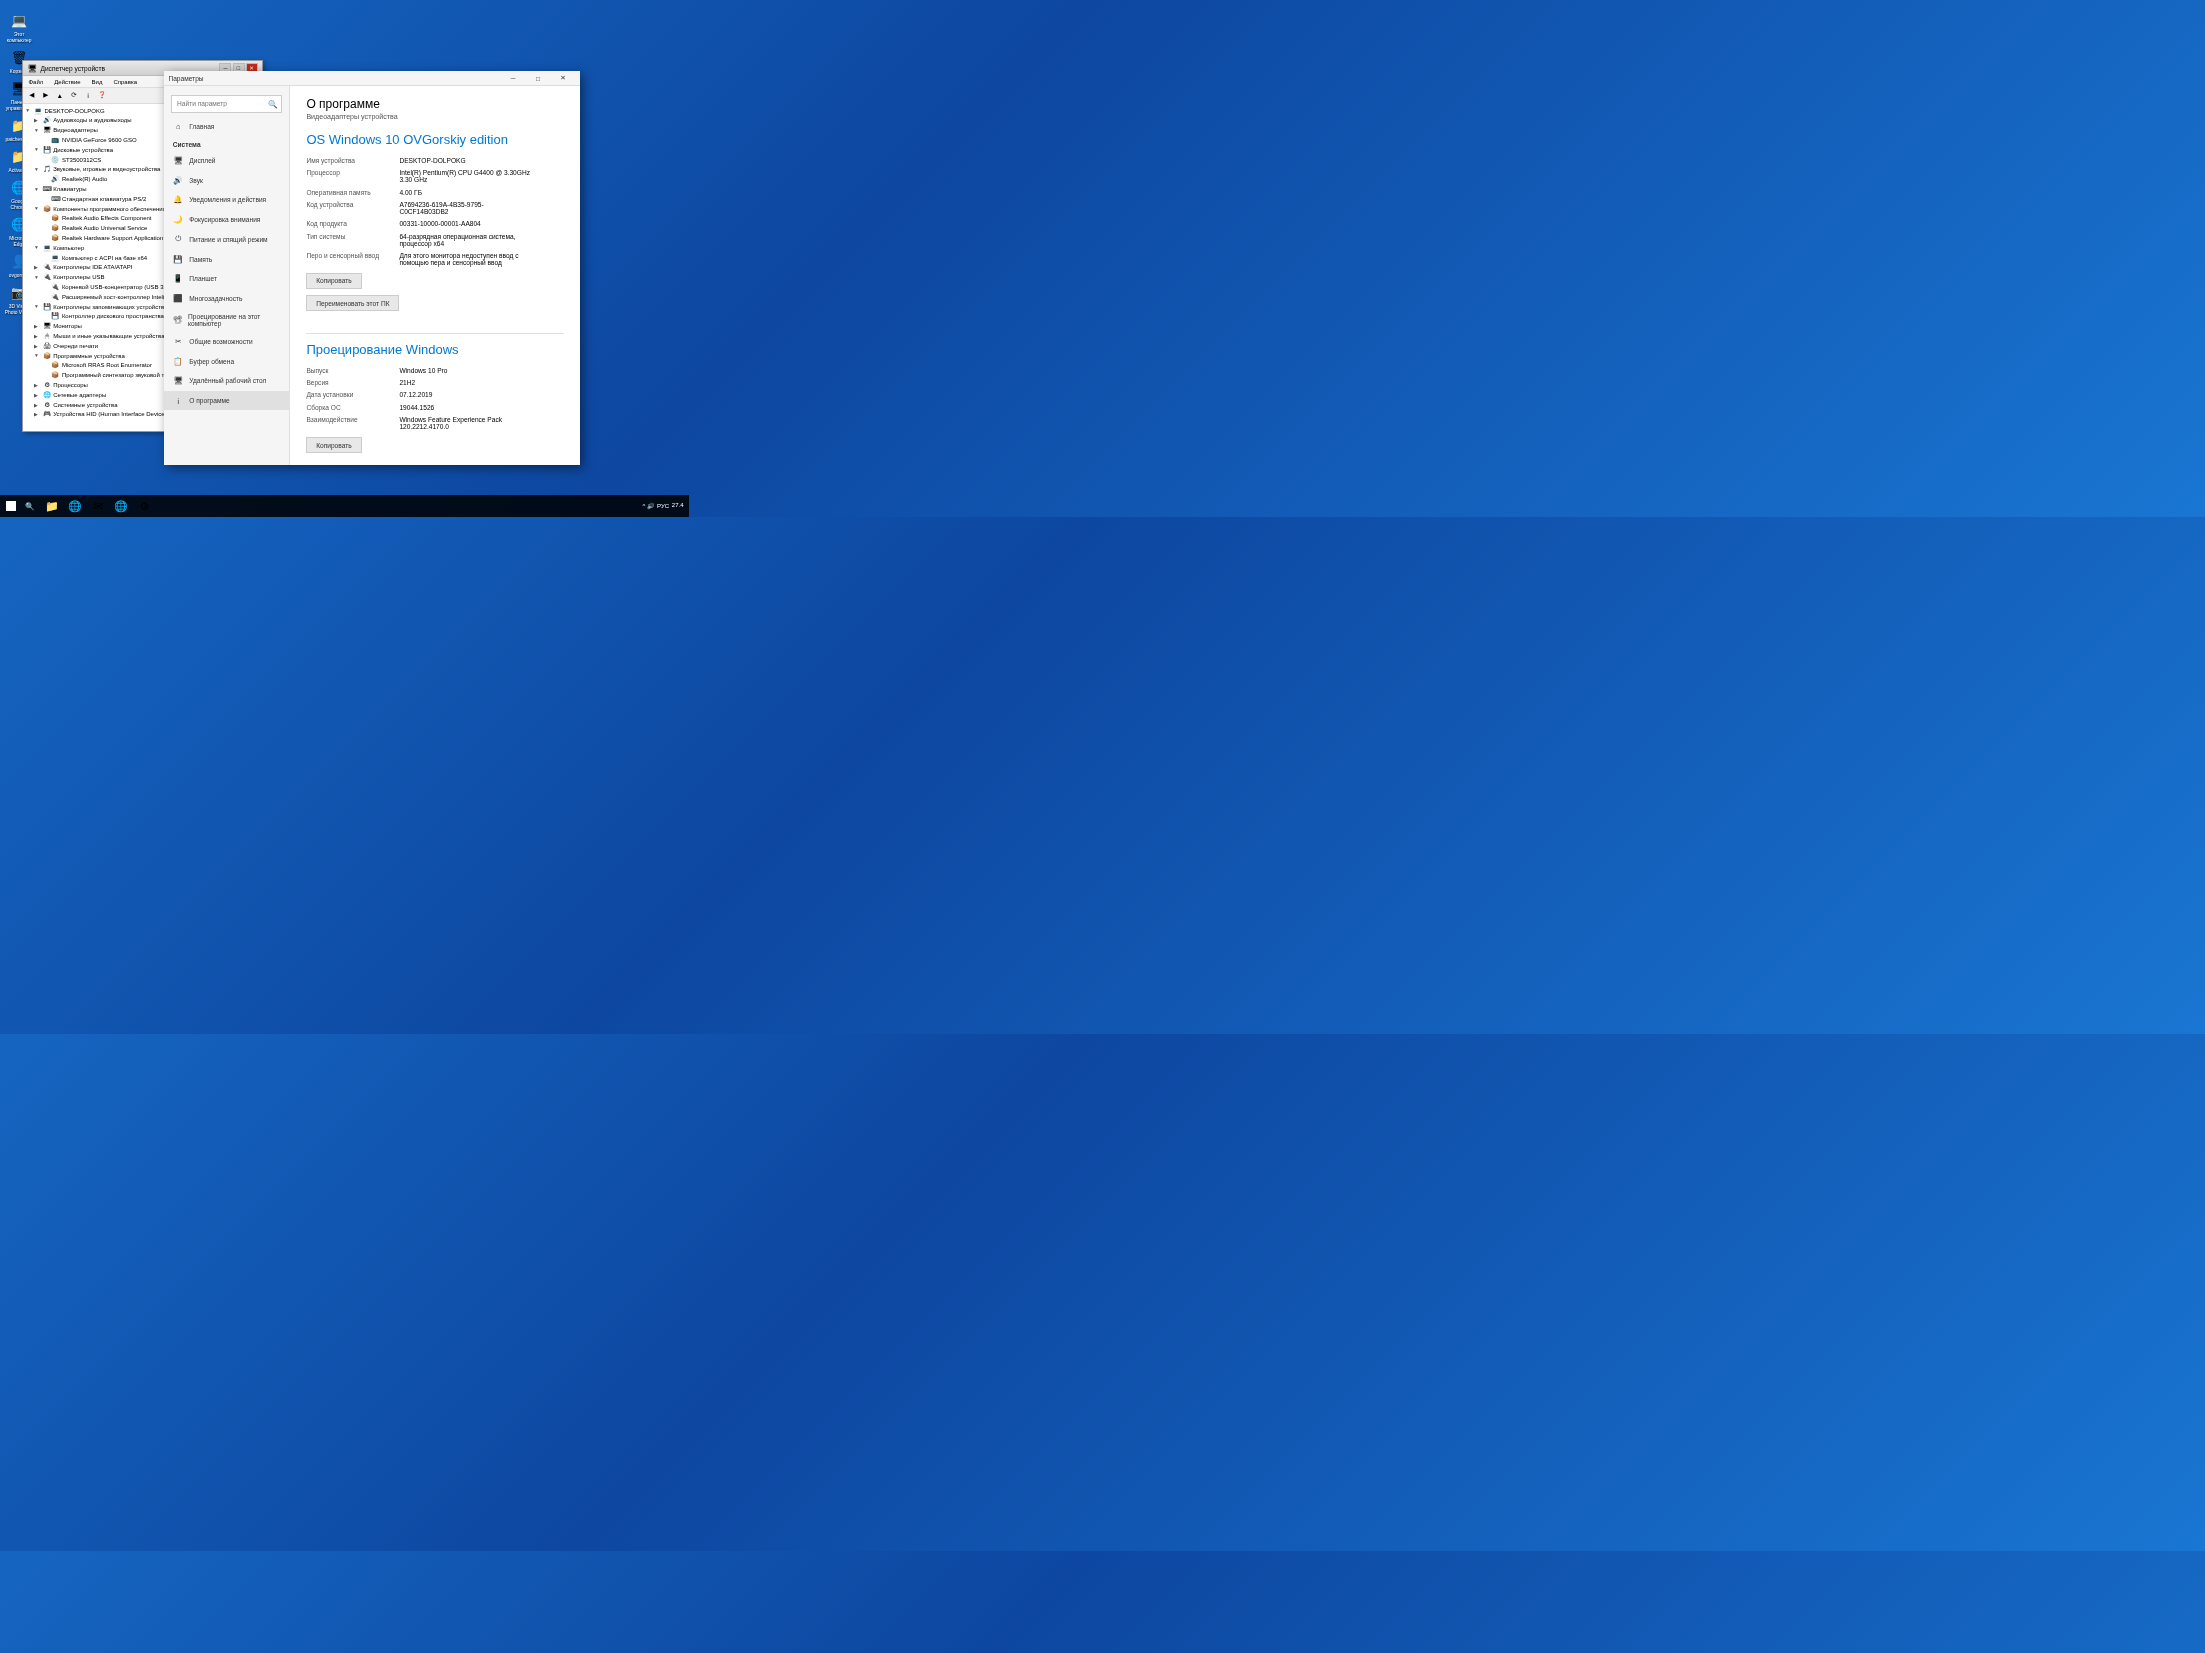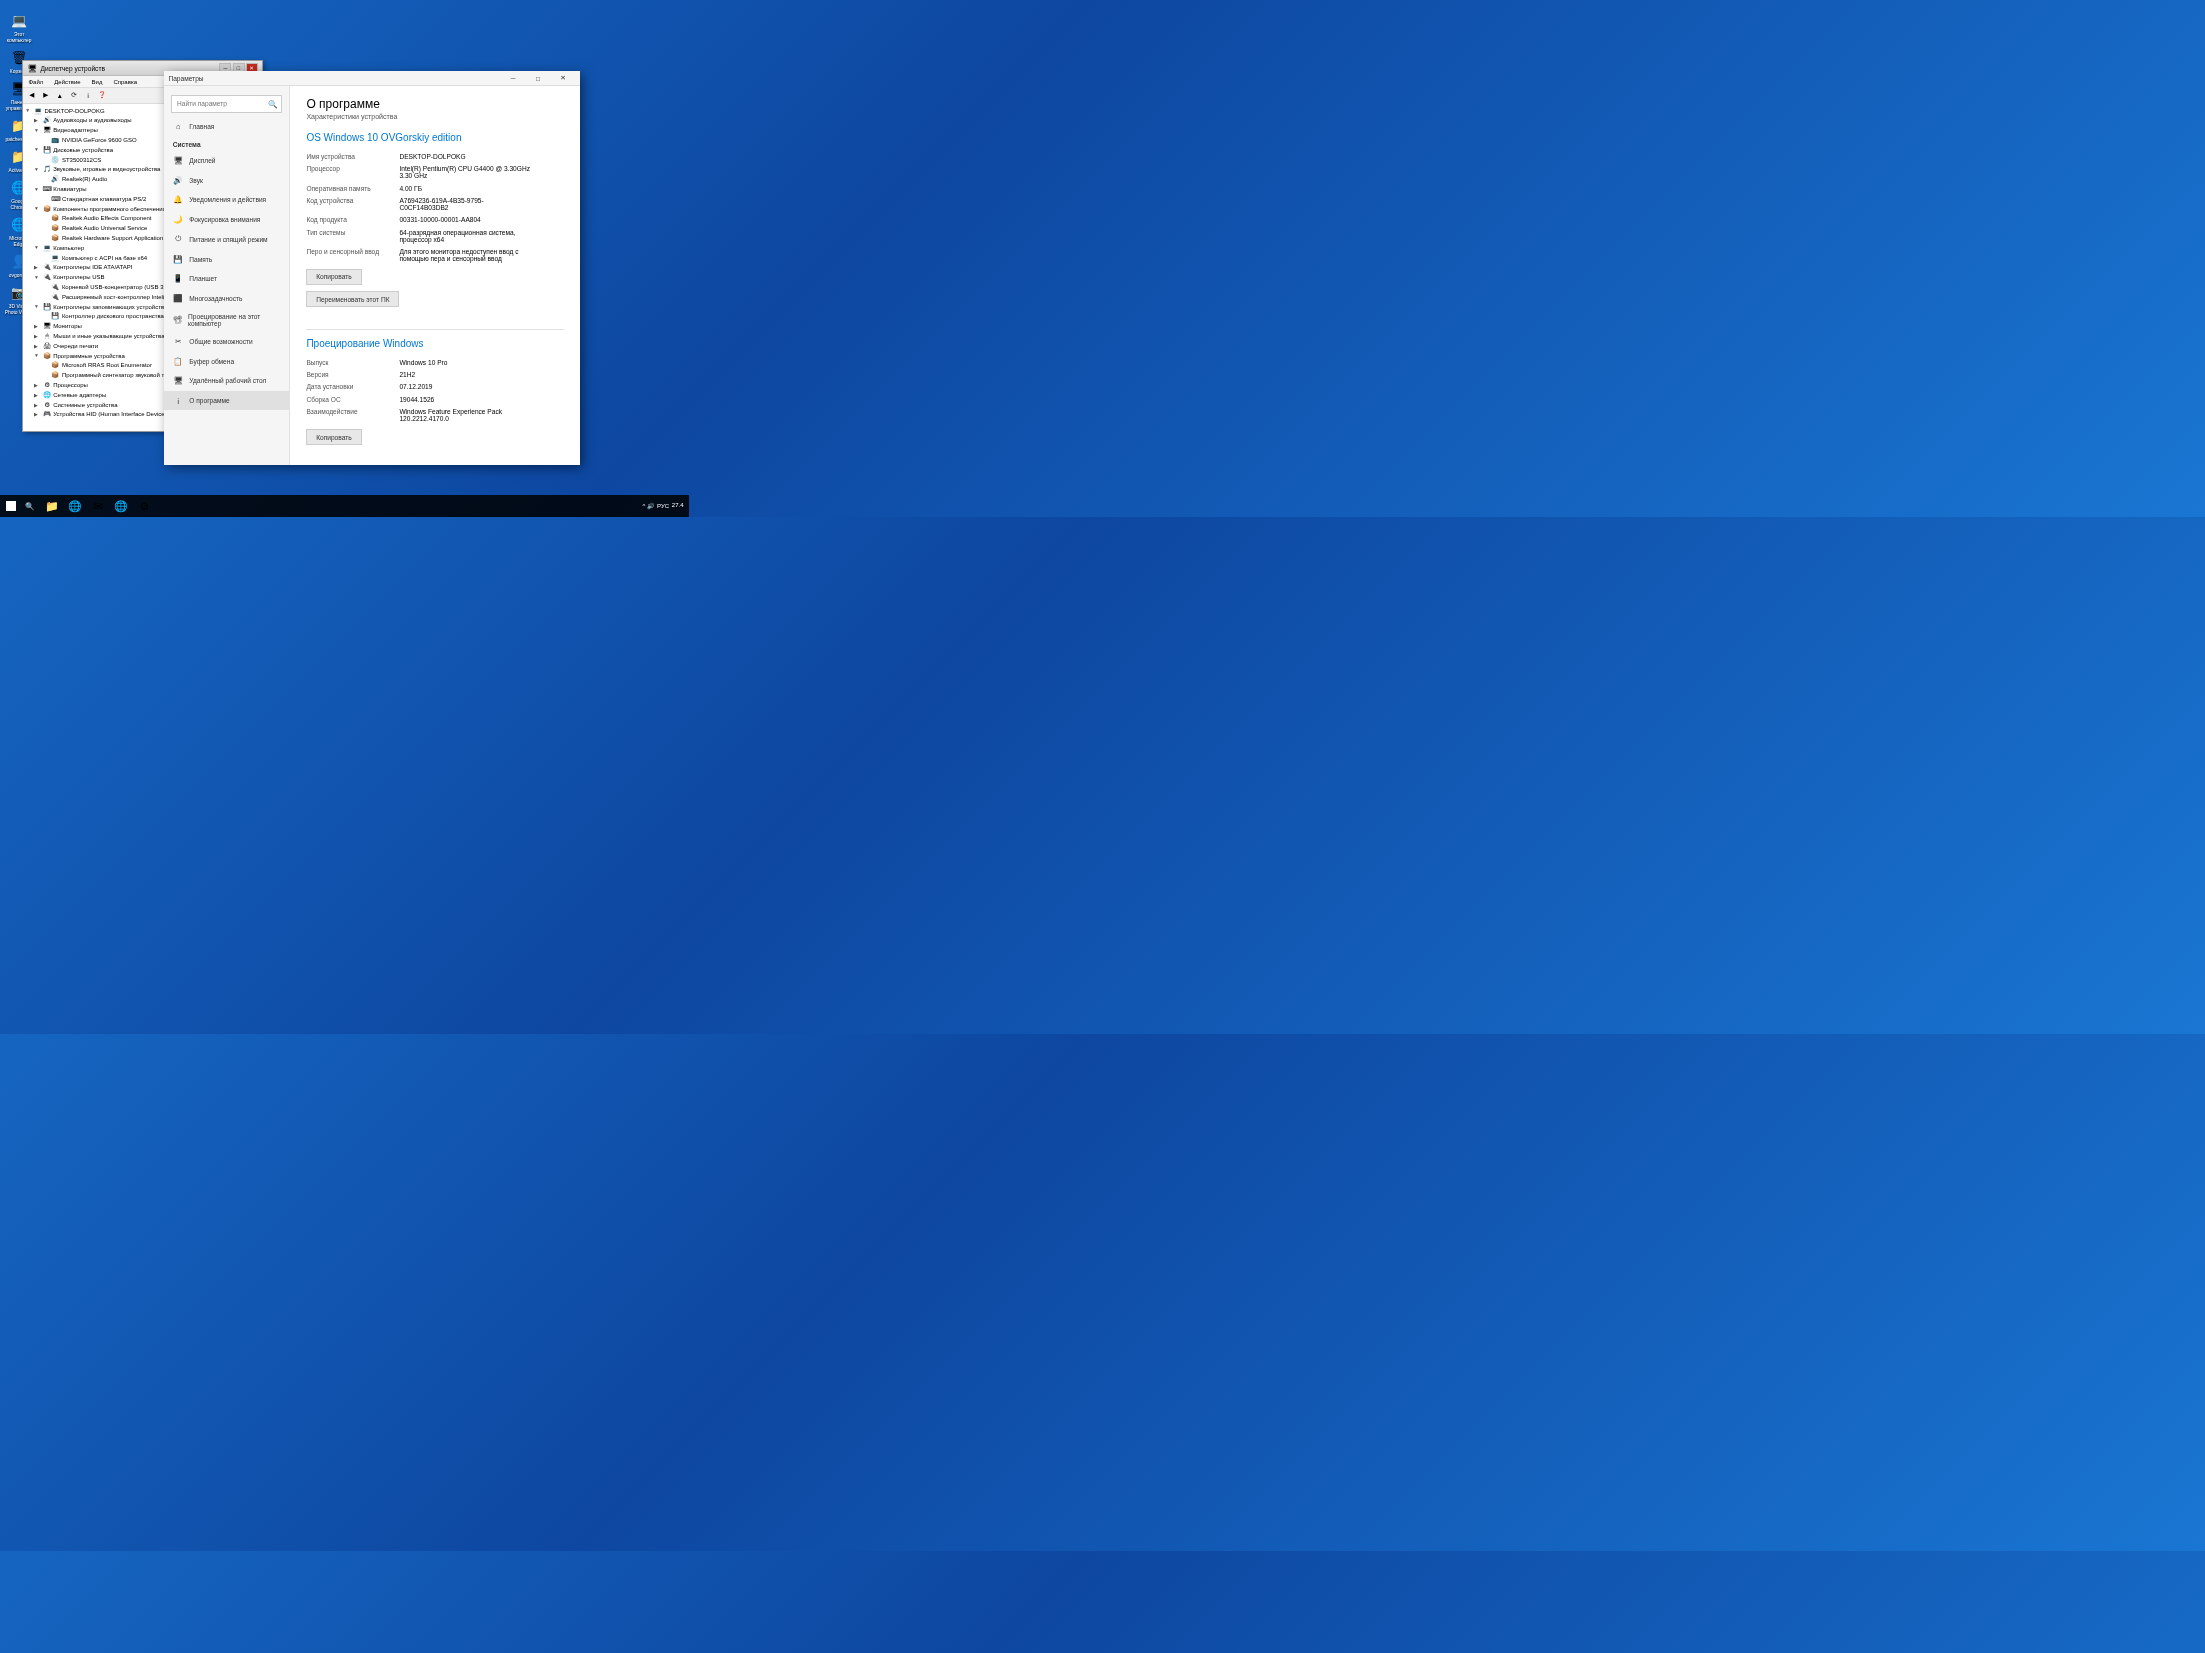--- a/index.html
+++ b/index.html
@@ -348,21 +348,21 @@
     .about-subtitle {
       font-size: 7.1px;
       color: #555;
       margin-bottom: 11px;
     }
 
     .device-section {
       margin-bottom: 13px;
     }
     .device-section-title {
-      font-size: 10px;
+      font-size: 13px;
       color: #0078d4;
       margin-bottom: 6.6px;
       font-weight: normal;
     }
 
     .info-table {
       width: 100%;
     }
     .info-row {
       display: flex;
@@ -738,21 +738,21 @@
           <span>Удалённый рабочий стол</span>
         </div>
         <div class="settings-nav-item active">
           <span class="settings-nav-icon">ℹ</span>
           <span>О программе</span>
         </div>
       </div>
 
       <div class="settings-content">
         <div class="about-title">О программе</div>
-        <div class="about-subtitle">Характеристики устройства</div>
+        <div class="about-subtitle">Видеоадаптеры устройства</div>
 
         <div class="device-section">
           <div class="device-section-title">OS Windows 10 OVGorskiy edition</div>
 
           <div class="info-table">
             <div class="info-row">
               <div class="info-label">Имя устройства</div>
               <div class="info-value">DESKTOP-DOLPOKG</div>
             </div>
             <div class="info-row">

